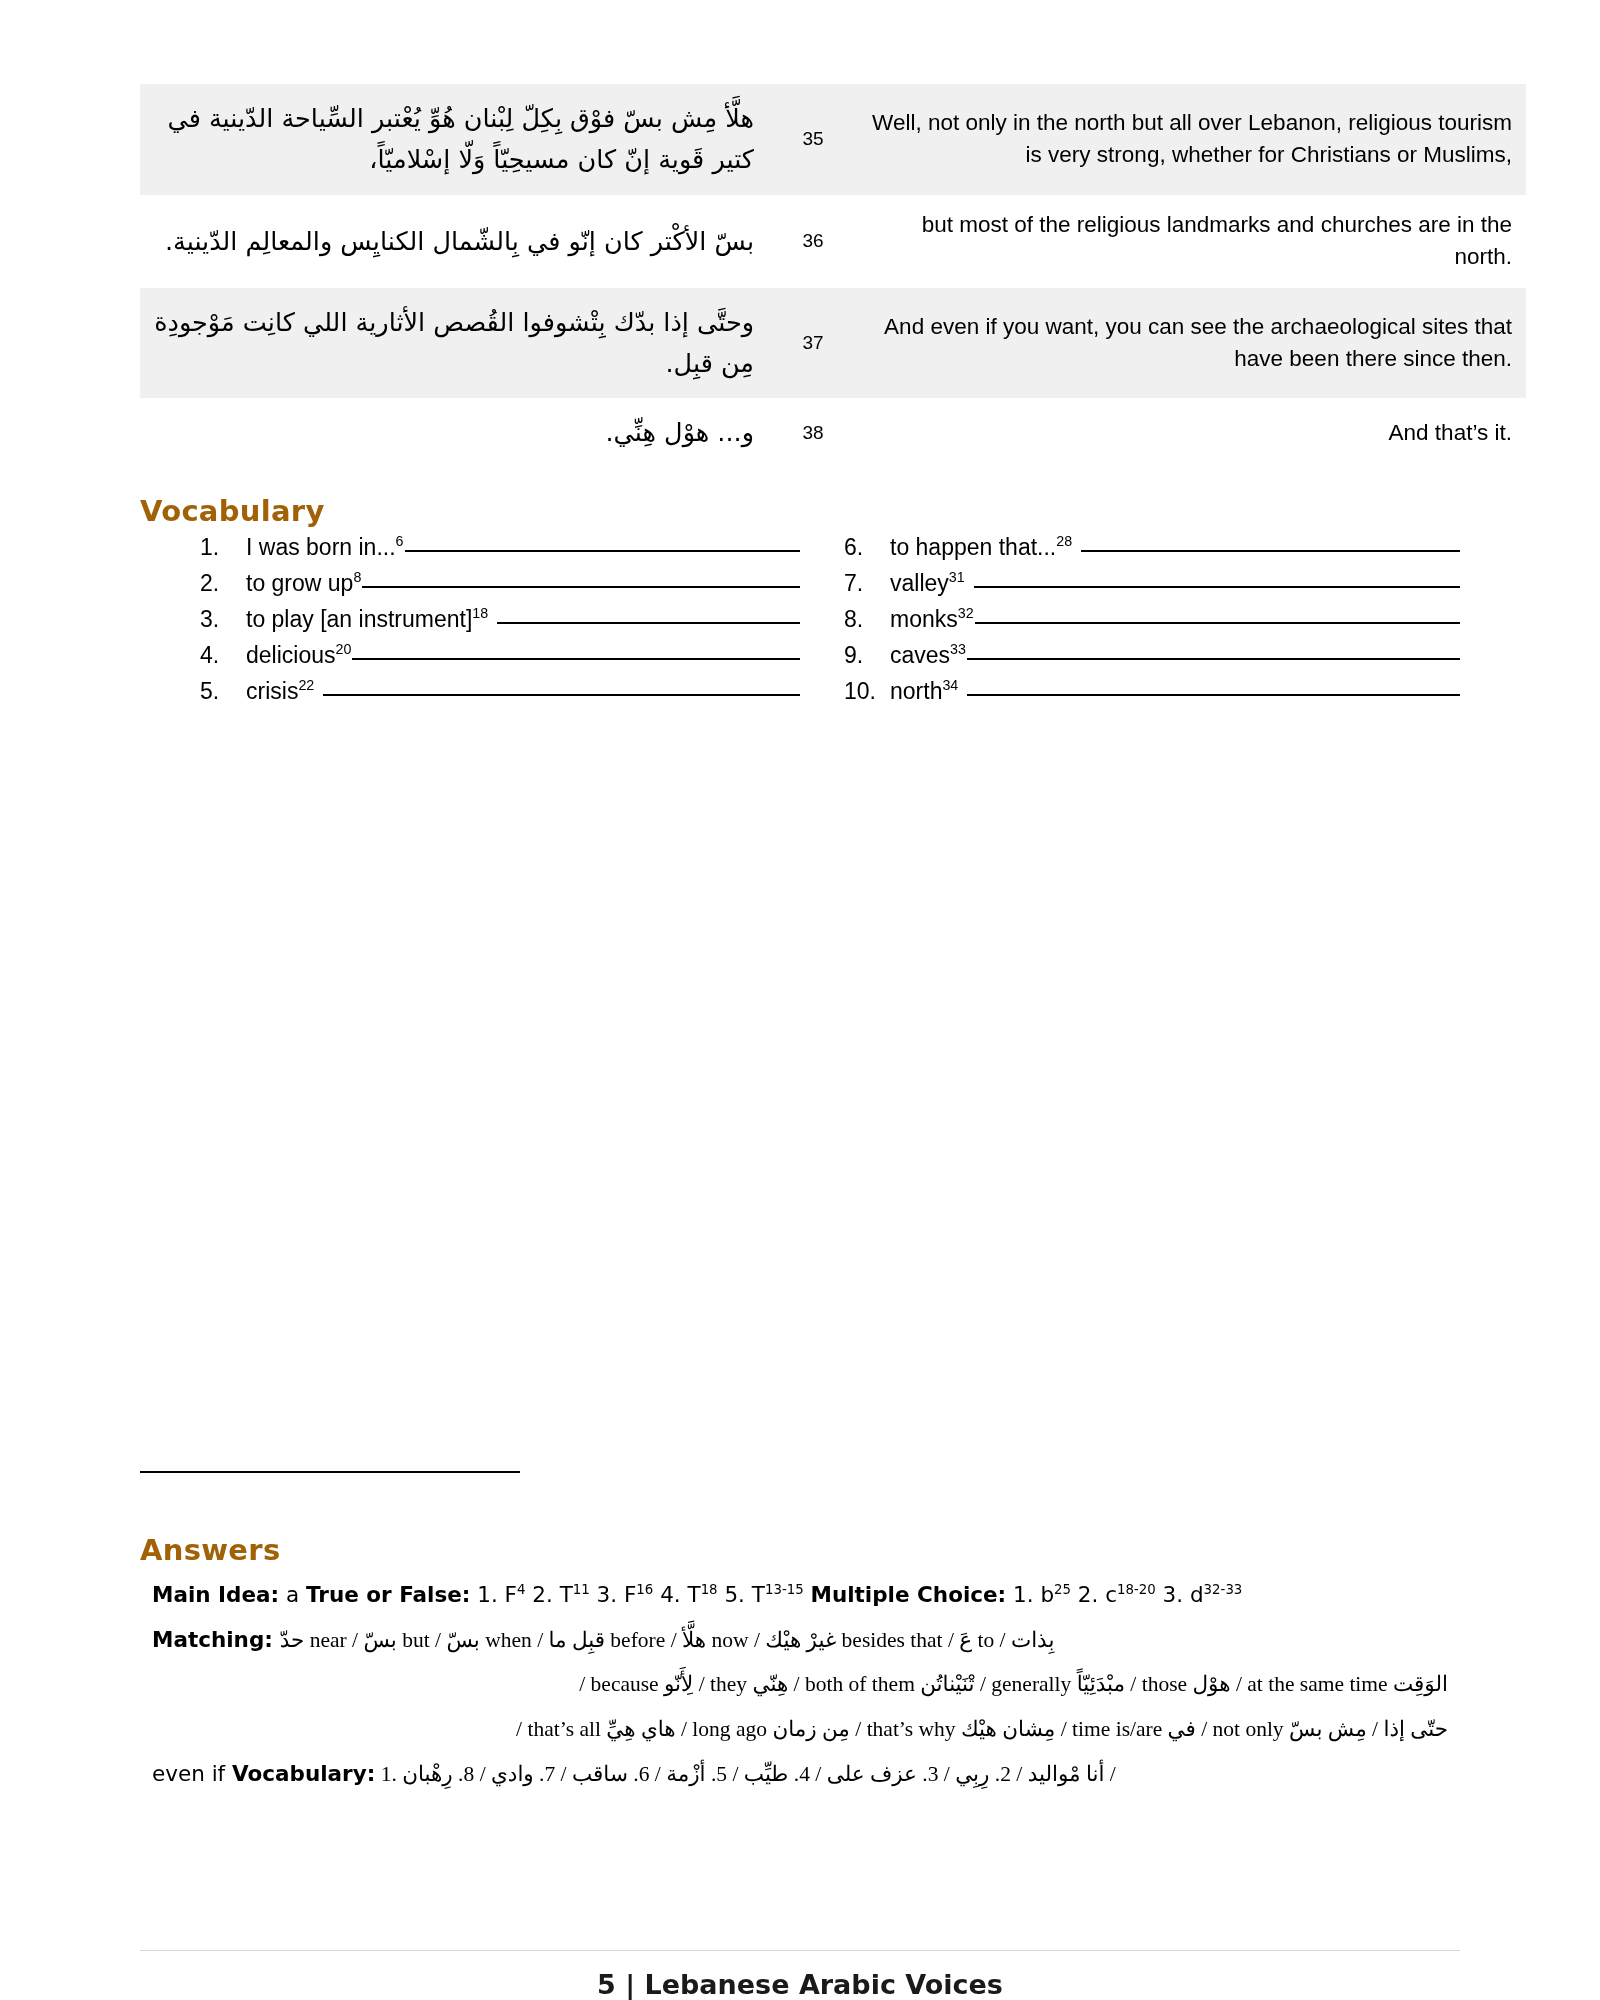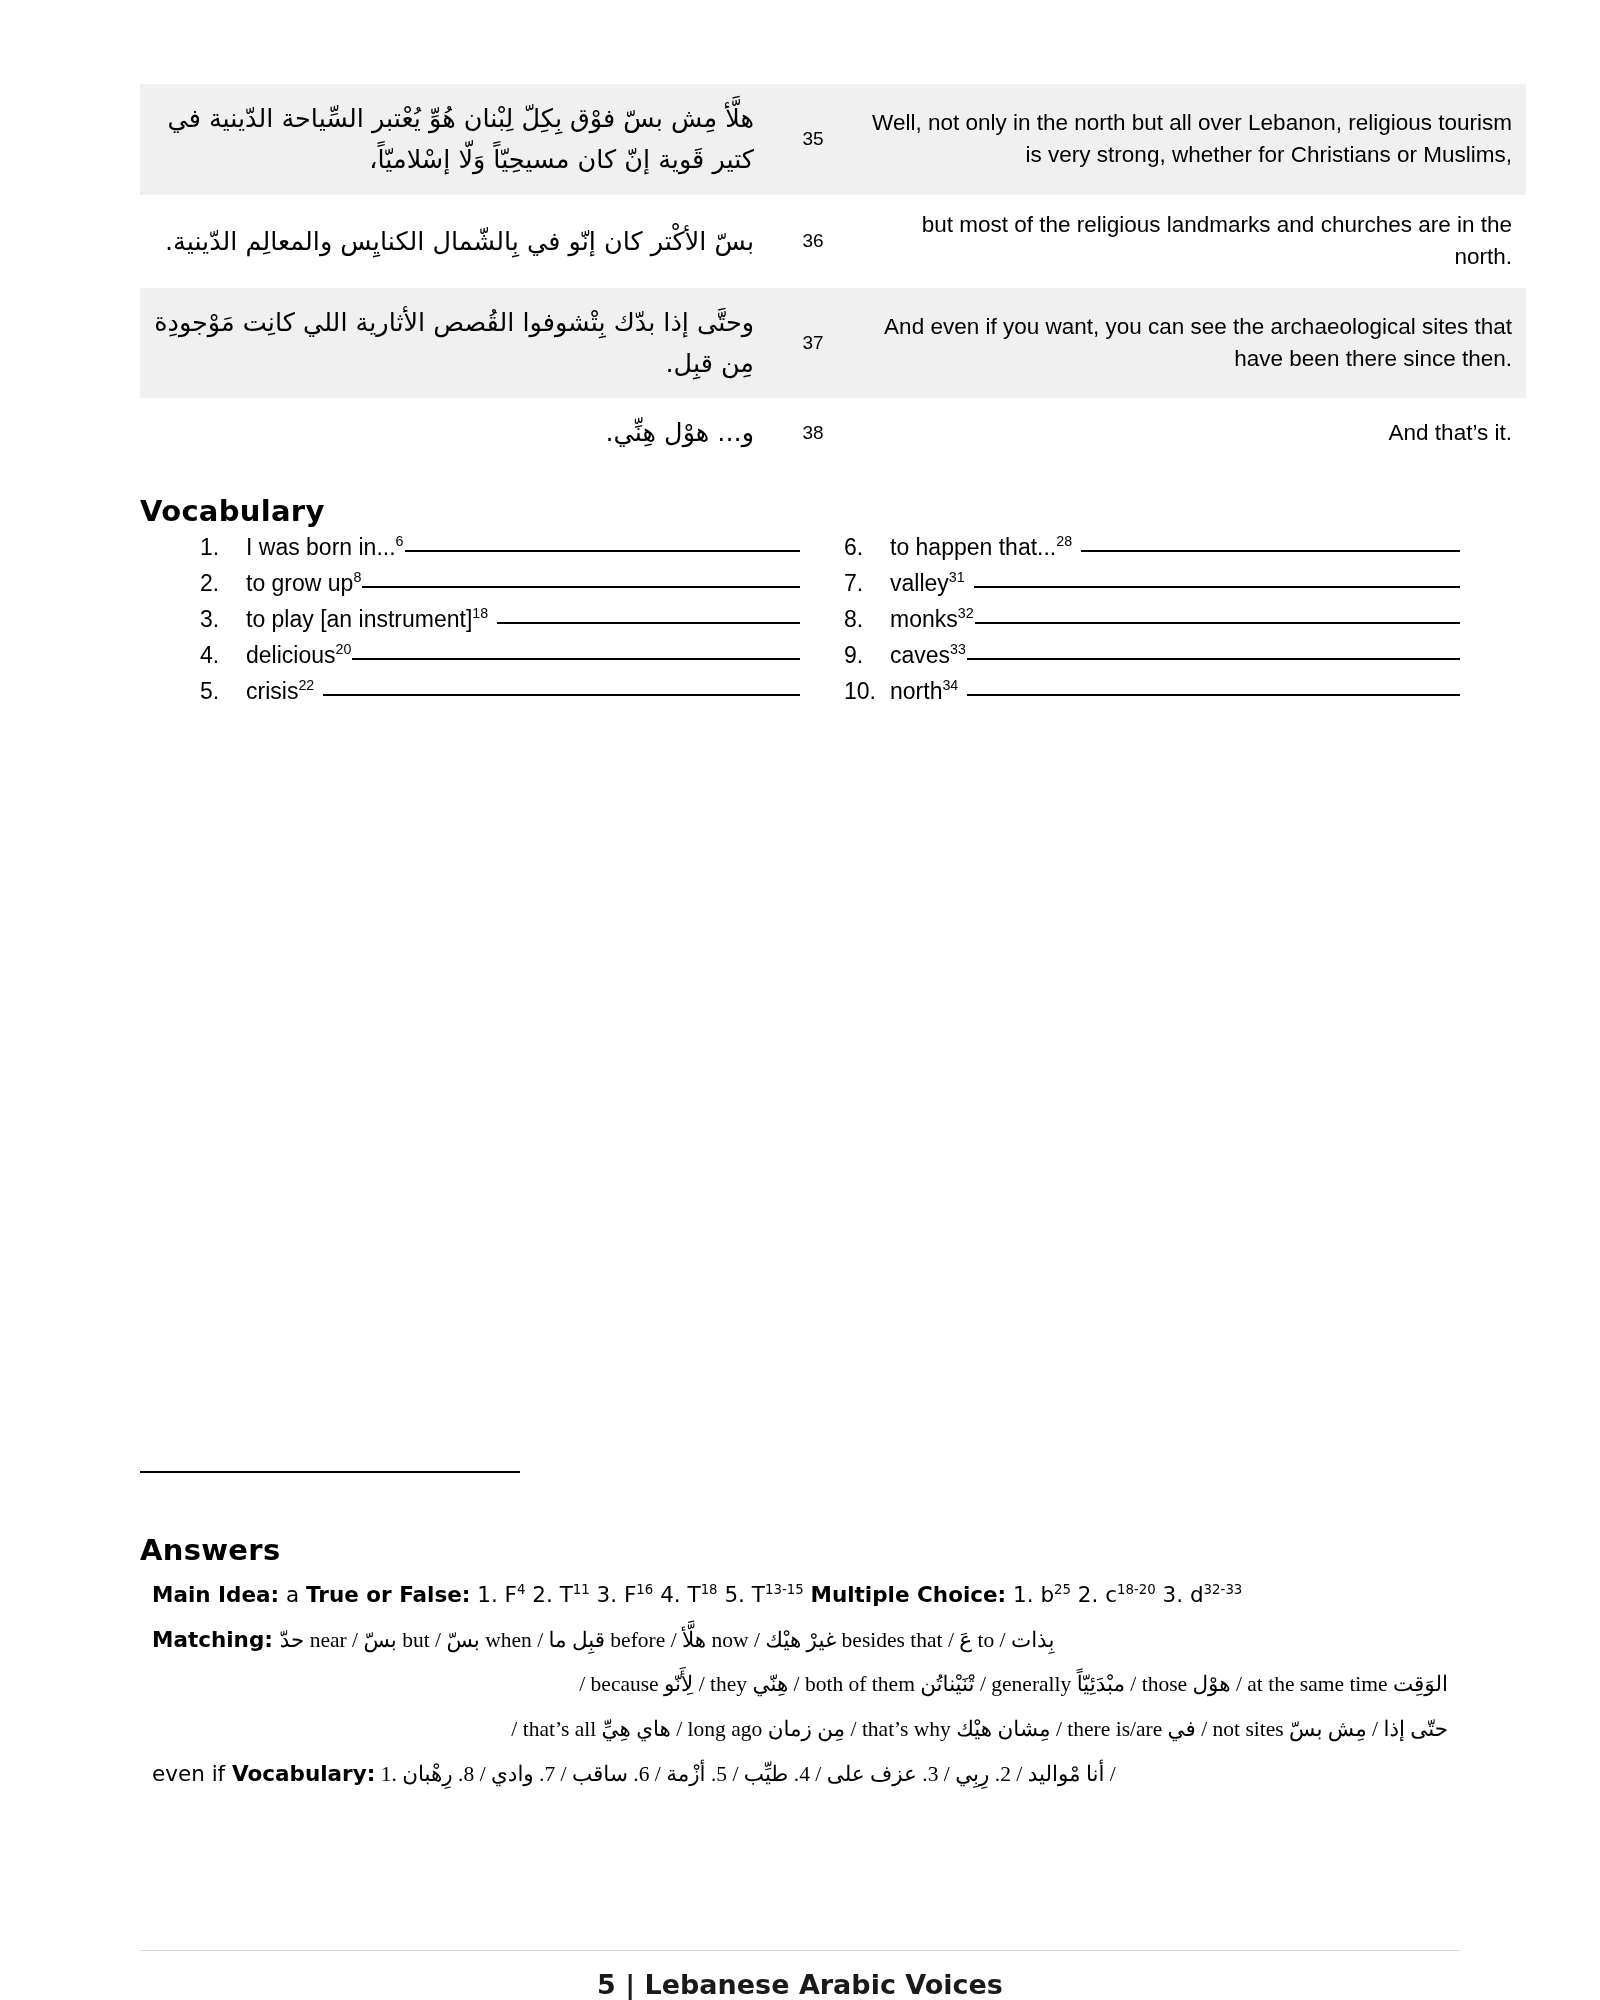--- a/index.html
+++ b/index.html
@@ -55,21 +55,21 @@
     text-align: right;
     font-size: 22.5px;
     line-height: 1.45;
   }
 
   
   .section-heading {
     font-family: "DejaVu Sans", sans-serif;
     font-weight: bold;
     font-size: 29px;
-    color: #000000;
+    color: #a16207;
     letter-spacing: 0.3px;
     margin: 26px 0 8px 0;
   }
 
   
   .vocab-wrap {
     display: flex;
     width: 1320px;
     margin-top: 6px;
   }
@@ -260,21 +260,21 @@
 
   <div class="answers">
     <div class="section-heading">Answers</div>
 
     <p class="ans-line"><b>Main Idea:</b><span> a </span><b>True or False:</b><span> 1. F</span><sup>4</sup><span> 2. T</span><sup>11</sup><span> 3. F</span><sup>16</sup><span> 4. T</span><sup>18</sup><span> 5. T</span><sup>13-15</sup><span> </span><b>Multiple Choice:</b><span> 1. b</span><sup>25</sup><span> 2. c</span><sup>18-20</sup><span> 3. d</span><sup>32-33</sup></p>
 
     <p class="ans-line"><b>Matching:</b><span> </span><span class="ar">حدّ near / بسّ but / بسّ when / قبِل ما before / هلَّأ now / غيرْ هيْك besides that / عَ to / بِذات</span></p>
 
     <p class="ans-line rtl"><span class="ar">الوَقِت at the same time / هوْل those / مبْدَئِيّاً generally / تْنَيْناتُن both of them / هِنّي they / لِأَنّو because /</span></p>
 
-    <p class="ans-line rtl"><span class="ar">حتّى إذا / مِش بسّ not sites / في there is/are / مِشان هيْك that’s why / مِن زمان long ago / هاي هِيِّ that’s all /</span></p>
+    <p class="ans-line rtl"><span class="ar">حتّى إذا / مِش بسّ not only / في time is/are / مِشان هيْك that’s why / مِن زمان long ago / هاي هِيِّ that’s all /</span></p>
 
     <p class="ans-line"><span>even if </span><b>Vocabulary:</b><span class="ar"> 1. أنا مْواليد / 2. رِبِي / 3. عزف على / 4. طيِّب / 5. أزْمة / 6. ساقب / 7. وادي / 8. رِهْبان /</span></p>
 
   </div>
 
   <div class="footer">
     <span class="footer-text">5 | Lebanese Arabic Voices</span>
   </div>
 
 </div>

